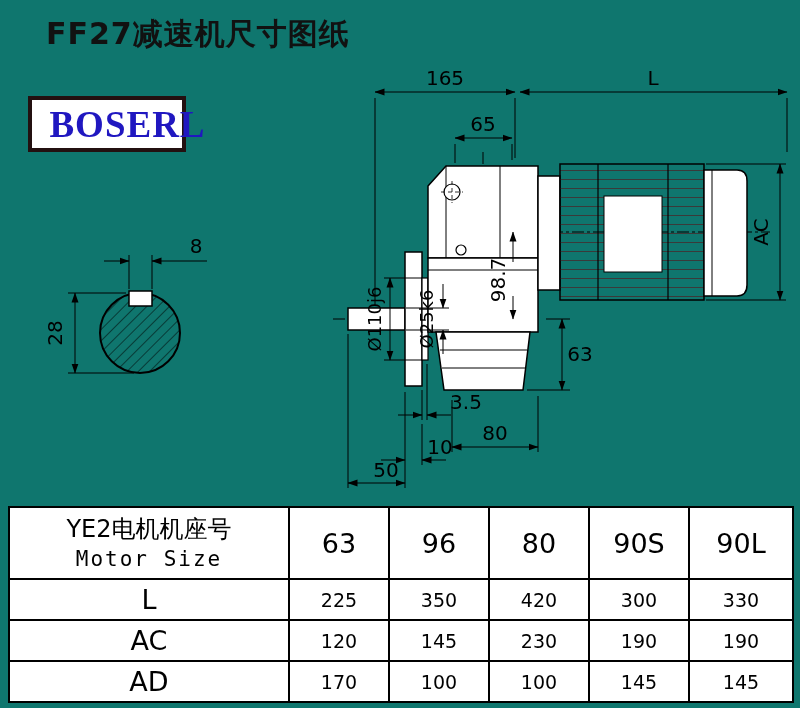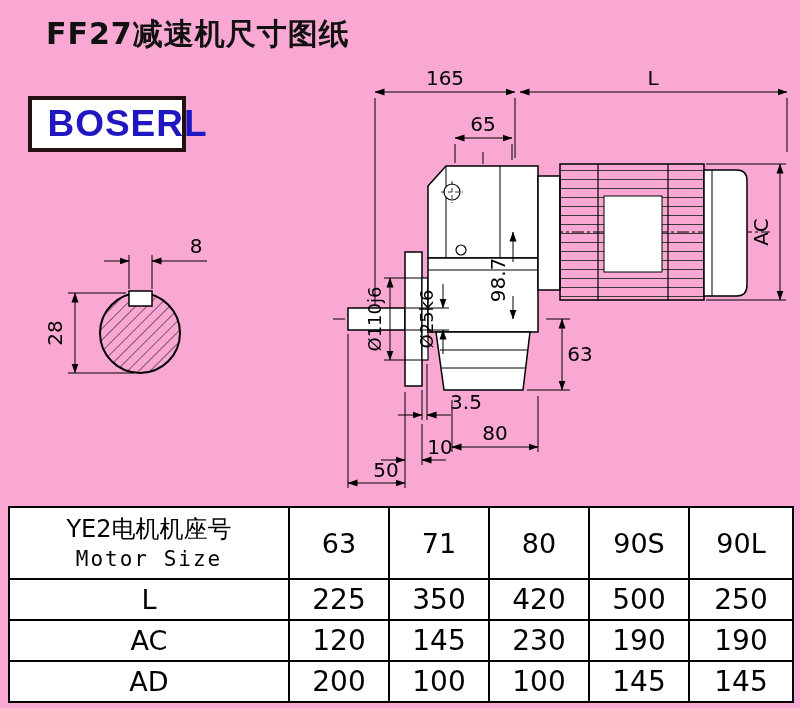--- a/index.html
+++ b/index.html
@@ -1,33 +1,33 @@
 <!DOCTYPE html>
 <html style="--title: #111111; --logo_text: #2017c0; --logo_border: #231010; --line: #000000;"><head>
 <meta charset="utf-8">
 <style>
   * { margin:0; padding:0; box-sizing:border-box; }
   html,body { background:#ffffff; }
   body {
     width:800px; height:708px; position:relative; overflow:hidden;
     font-family:"DejaVu Sans","Liberation Sans",sans-serif; color:#000;
   }
-  .page { position:absolute; inset:0; background:#f9a8d4; }
+  .page { position:absolute; inset:0; background:#0f766e; }
   .title {
     position:absolute; left:46px; top:14px;
     font-size:30px; font-weight:bold; letter-spacing:1px;
     color:var(--title,#111111);
   }
   .logo {
     position:absolute; left:28px; top:96px; width:158px; height:56px;
     border:4px solid var(--logo_border,#231010);
     background:#fff; display:flex; align-items:center; justify-content:center;
   }
   .logo span {
-    font-family:Liberation Sans, sans-serif;
+    font-family:Liberation Serif, serif;
     font-size:37px; font-weight:bold; letter-spacing:1px;
     color:var(--logo_text,#2017c0);
     margin-left:41px;
   }
   svg.drawing { position:absolute; left:0; top:0; }
   svg.drawing text {
     font-family:"DejaVu Sans","Liberation Sans",sans-serif;
     font-size:20px; fill:#000;
   }
   svg.drawing text.small { font-size:18px; }
@@ -35,21 +35,21 @@
     position:absolute; left:8px; top:506px; width:784px;
     border-collapse:collapse; table-layout:fixed; background:#fff;
   }
   .dim-table td, .dim-table th {
     border:2px solid #000; text-align:center; vertical-align:middle;
     font-weight:normal; color:#000; background:#fff;
   }
   .dim-table .hdr-cell { font-size:24px; line-height:1.35; padding:4px 0; height:72px; }
   .dim-table .col-hdr { font-size:27px; height:72px; }
   .dim-table .row-label { font-size:27px; height:41px; }
-  .dim-table .val { font-size:28px; height:41px; }
+  .dim-table .val { font-size:19px; height:41px; }
   .mono {
     font-family:"DejaVu Sans Mono","Liberation Mono",monospace;
     font-size:21px; letter-spacing:2px;
   }
 </style>
 </head>
 <body>
 
 <div class="page">
 
@@ -222,44 +222,44 @@
         <col style="width:100px">
         <col style="width:104px">
     </colgroup>
     <tbody>
       <tr>
         <th class="hdr-cell">
           <div>YE2电机机座号</div>
           <div class="mono">Motor Size</div>
         </th>
         <th class="col-hdr">63</th>
-        <th class="col-hdr">71</th>
+        <th class="col-hdr">96</th>
         <th class="col-hdr">80</th>
         <th class="col-hdr">90S</th>
         <th class="col-hdr">90L</th>
       </tr>
       <tr>
         <td class="row-label">L</td>
         <td class="val">225</td>
         <td class="val">350</td>
         <td class="val">420</td>
-        <td class="val">500</td>
-        <td class="val">250</td>
+        <td class="val">300</td>
+        <td class="val">330</td>
       </tr>
       <tr>
         <td class="row-label">AC</td>
         <td class="val">120</td>
         <td class="val">145</td>
         <td class="val">230</td>
         <td class="val">190</td>
         <td class="val">190</td>
       </tr>
       <tr>
         <td class="row-label">AD</td>
-        <td class="val">200</td>
+        <td class="val">170</td>
         <td class="val">100</td>
         <td class="val">100</td>
         <td class="val">145</td>
         <td class="val">145</td>
       </tr>
     </tbody>
   </table>
 
 </div>
 

